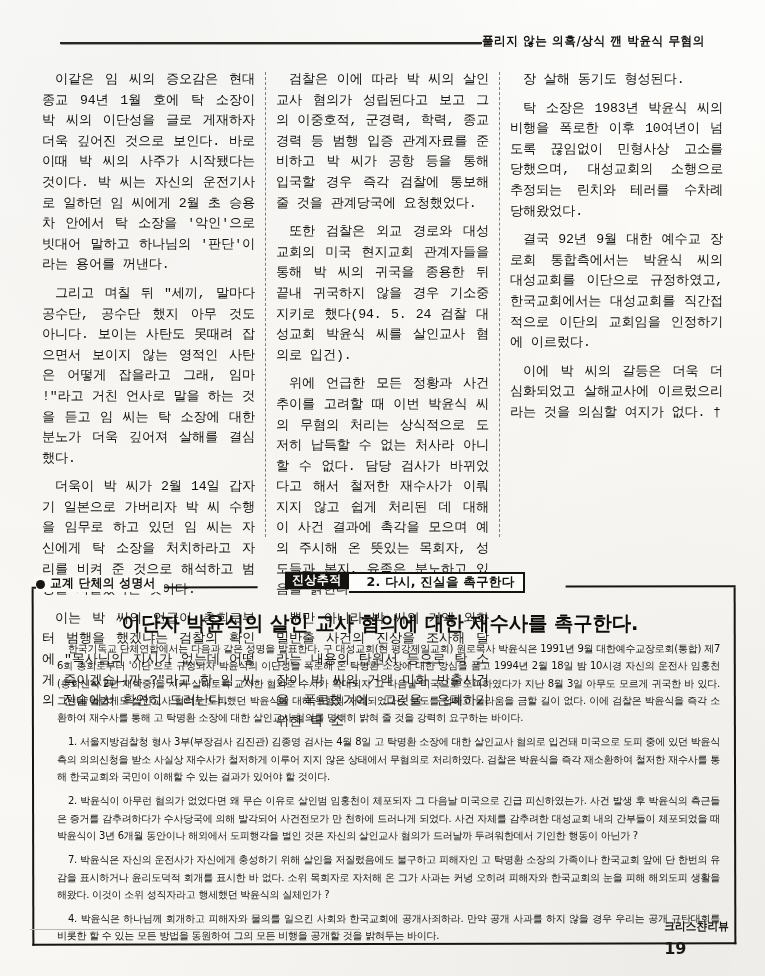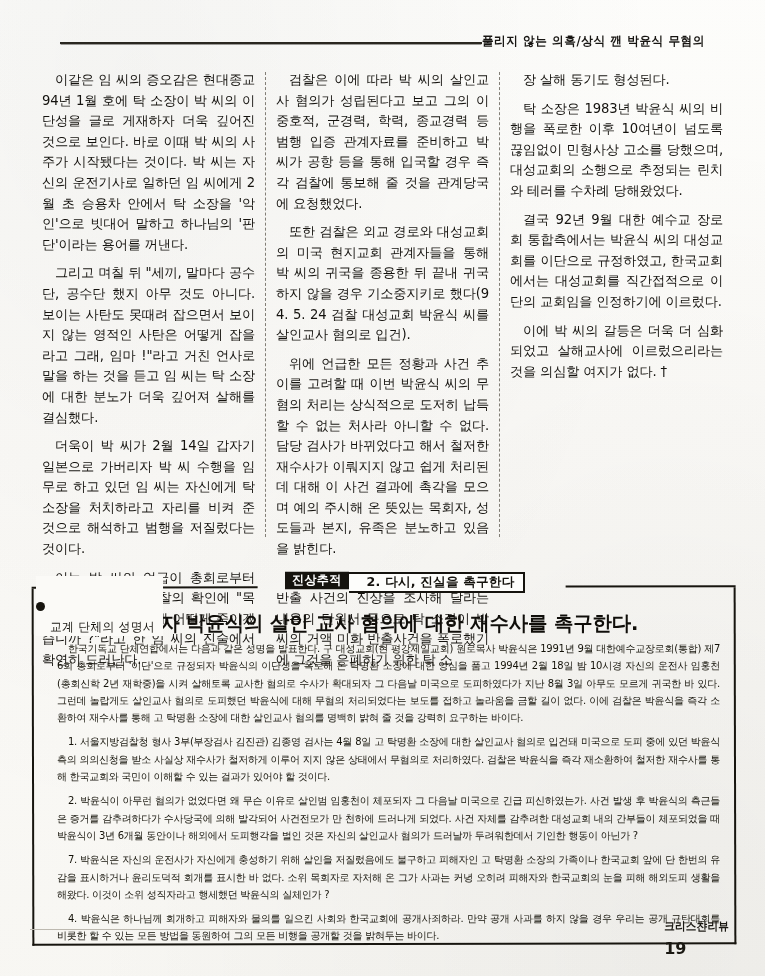--- a/index.html
+++ b/index.html
@@ -69,20 +69,21 @@
     top: 70px;
     width: 681px;
     height: 490px;
     display: flex;
     gap: 0;
   }
   .col {
     width: 213px;
     position: relative;
     padding-right: 0;
+    font-family: Liberation Mono, monospace;
   }
   .coldiv {
     width: 0;
     border-left: 1px dashed #6e6a61;
     margin: 2px 10px 0 10px;
     height: 465px;
     flex: 0 0 auto;
     opacity: .85;
   }
   .col p {
@@ -147,25 +148,24 @@
     padding-right: 8px;
   }
   .flag .bullet {
     width: 9px; height: 9px;
     border-radius: 50%;
     background: #17150f;
     display: inline-block;
   }
   .flag .flag-text {
     font-size: 11.8px;
-    font-weight: normal;
+    font-weight: bold;
     letter-spacing: .3px;
     color: #17150f;
     transform: scaleY(1.05);
-    margin-top: 44px;
   }
 
   
   .tabs {
     position: absolute;
     left: 255px;
     top: 0px;
     display: flex;
     align-items: flex-start;
     height: 21px;

